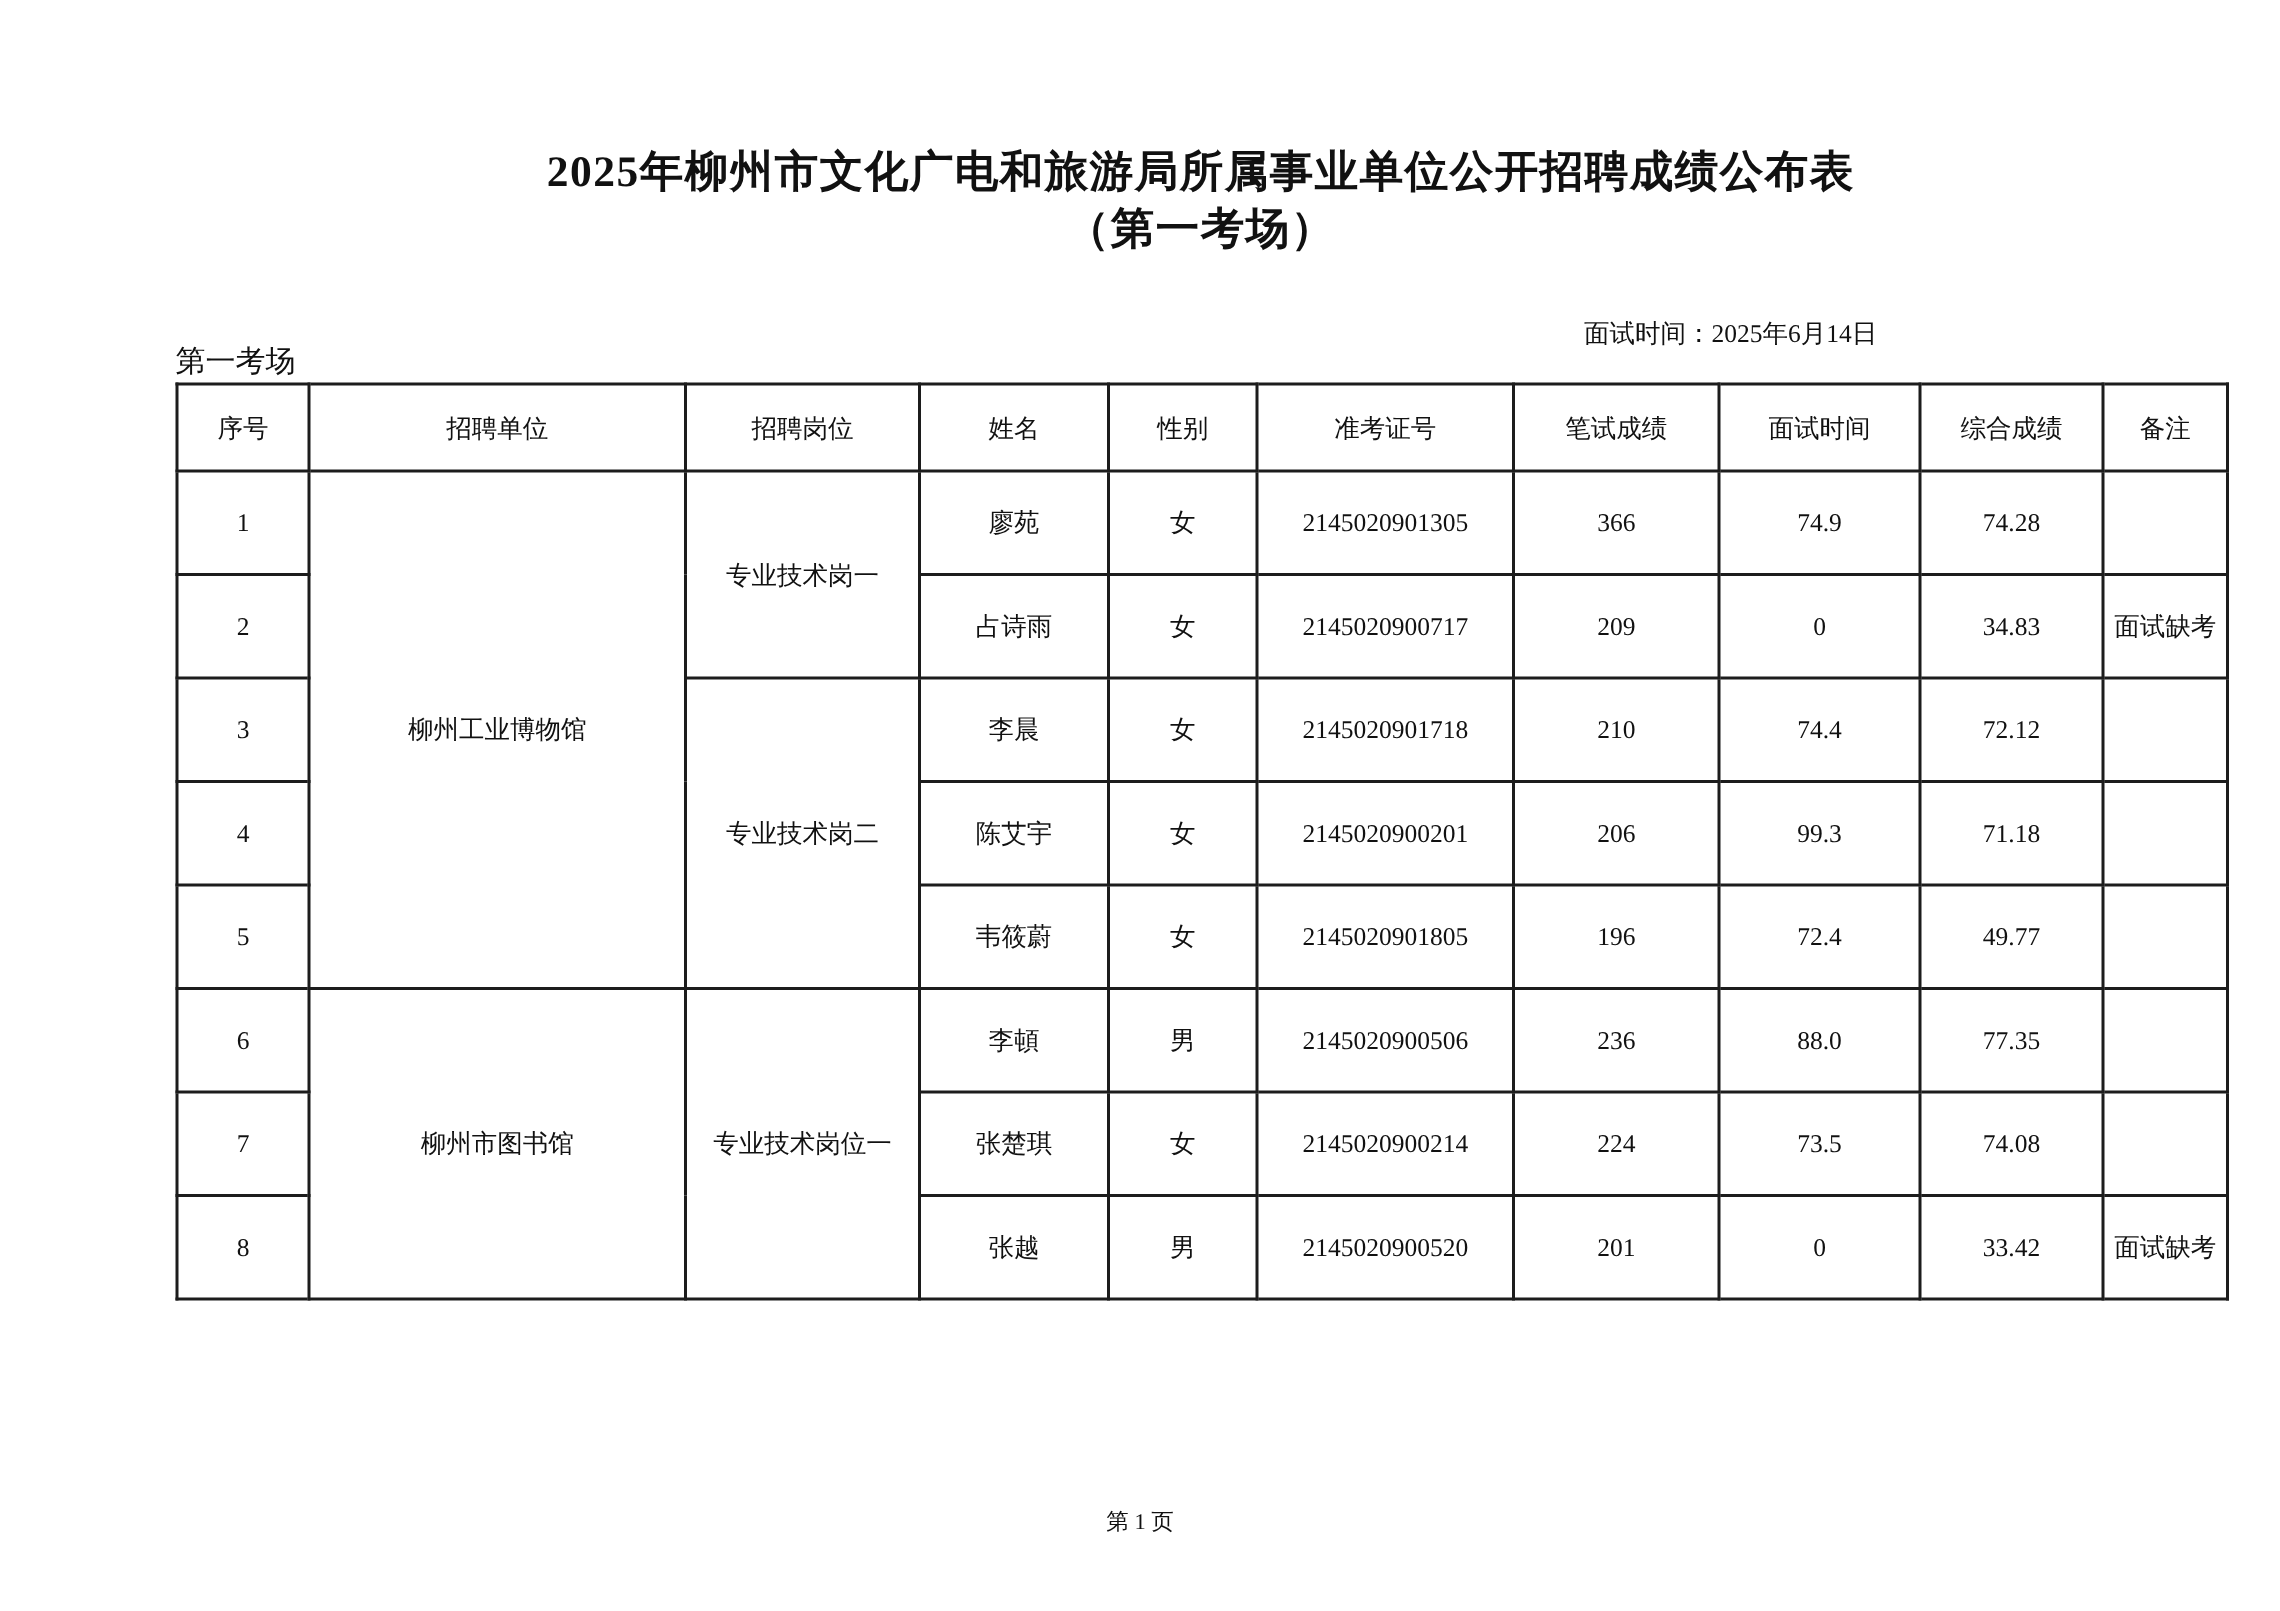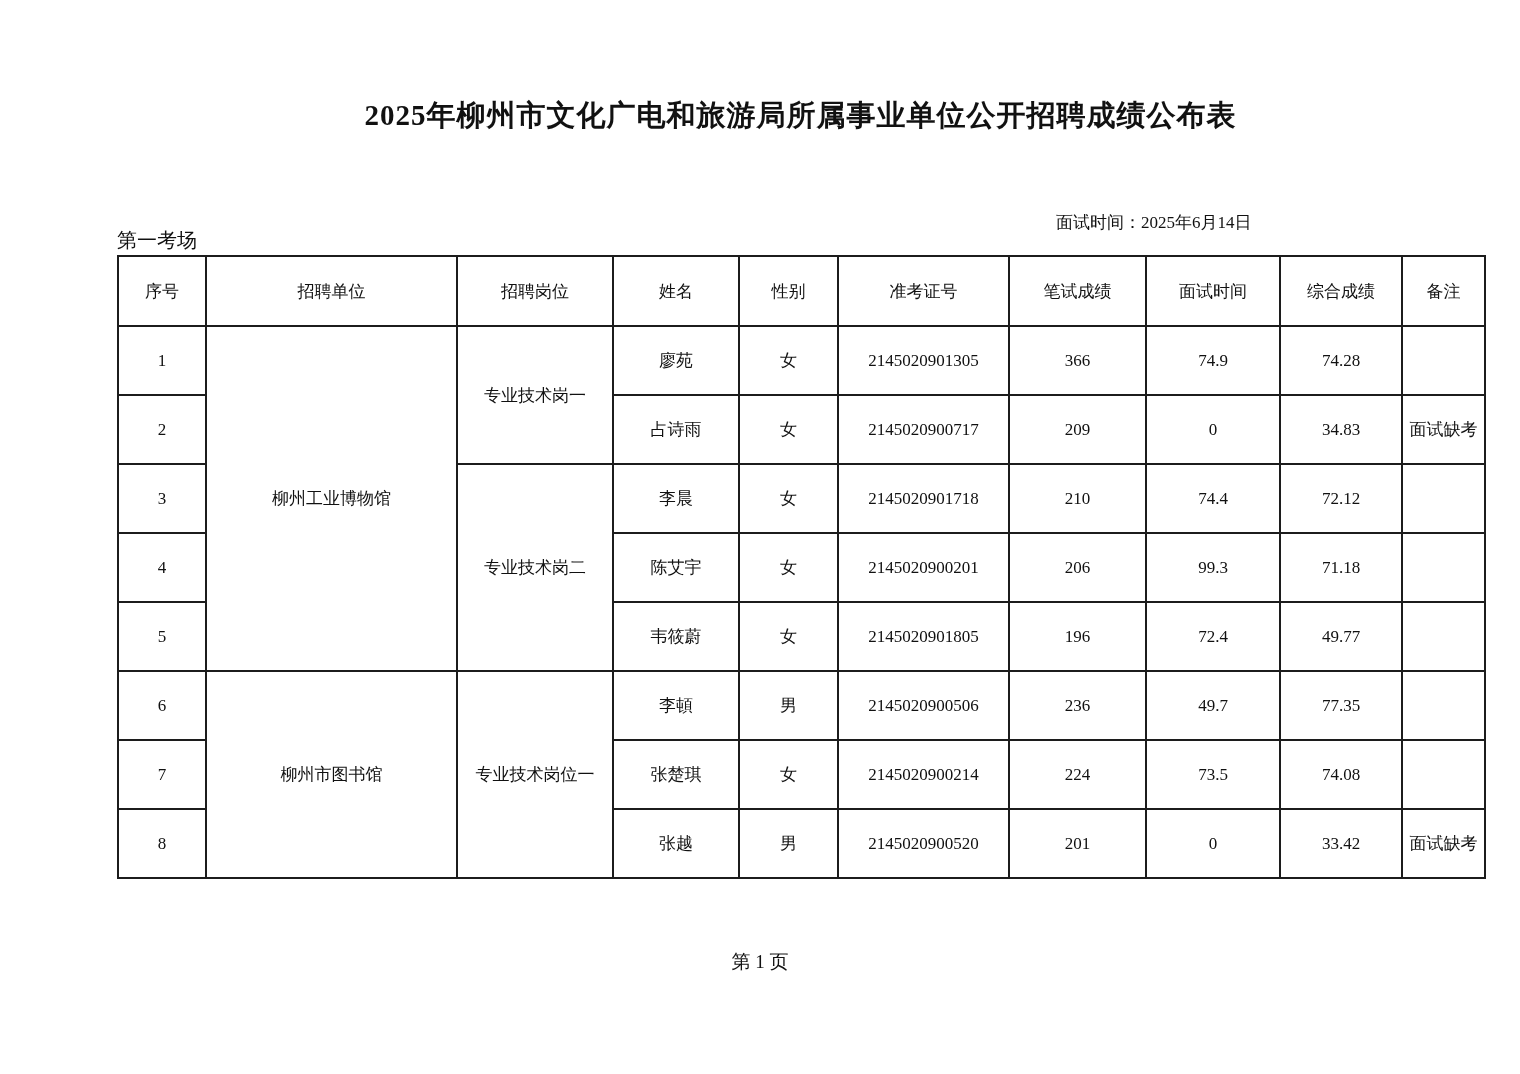--- a/index.html
+++ b/index.html
@@ -43,35 +43,36 @@
   }
   table.score-table td, table.score-table th {
     border: 2px solid #1c1c1c;
     text-align: center;
     vertical-align: middle;
     font-size: 17px;
     font-weight: normal;
     padding: 0 4px;
     overflow: hidden;
   }
-  tr.header-row { height: 70px; }
+  tr.header-row { height: 58px; }
   tr.data-row { height: 69px; }
 
   .page-footer {
-    position: absolute; left: 0; top: 949px; width: 1520px;
-    text-align: center; font-size: 19px;
+    position: absolute; left: 0; top: 1005px; width: 1520px;
+    text-align: center; font-size: 15px;
   }
 </style>
 </head>
 <body>
 
 <div class="page">
 
   <div class="title-wrap">
     <div class="title-line1">2025年柳州市文化广电和旅游局所属事业单位公开招聘成绩公布表</div>
+    <div class="title-line2">（第一考场）</div>
   </div>
 
   <div class="meta-venue">第一考场</div>
   <div class="meta-time">面试时间：2025年6月14日</div>
 
   <table class="score-table">
     <colgroup>
       <col style="width:88px">
         <col style="width:251px">
         <col style="width:156px">
@@ -156,21 +157,21 @@
       </tr>
 
       <tr class="data-row">
         <td>6</td>
         <td rowspan="3">柳州市图书馆</td>
         <td rowspan="3">专业技术岗位一</td>
         <td>李頓</td>
         <td>男</td>
         <td>2145020900506</td>
         <td>236</td>
-        <td>49.7</td>
+        <td>88.0</td>
         <td>77.35</td>
         <td></td>
       </tr>
 
       <tr class="data-row">
         <td>7</td>
         <td>张楚琪</td>
         <td>女</td>
         <td>2145020900214</td>
         <td>224</td>

